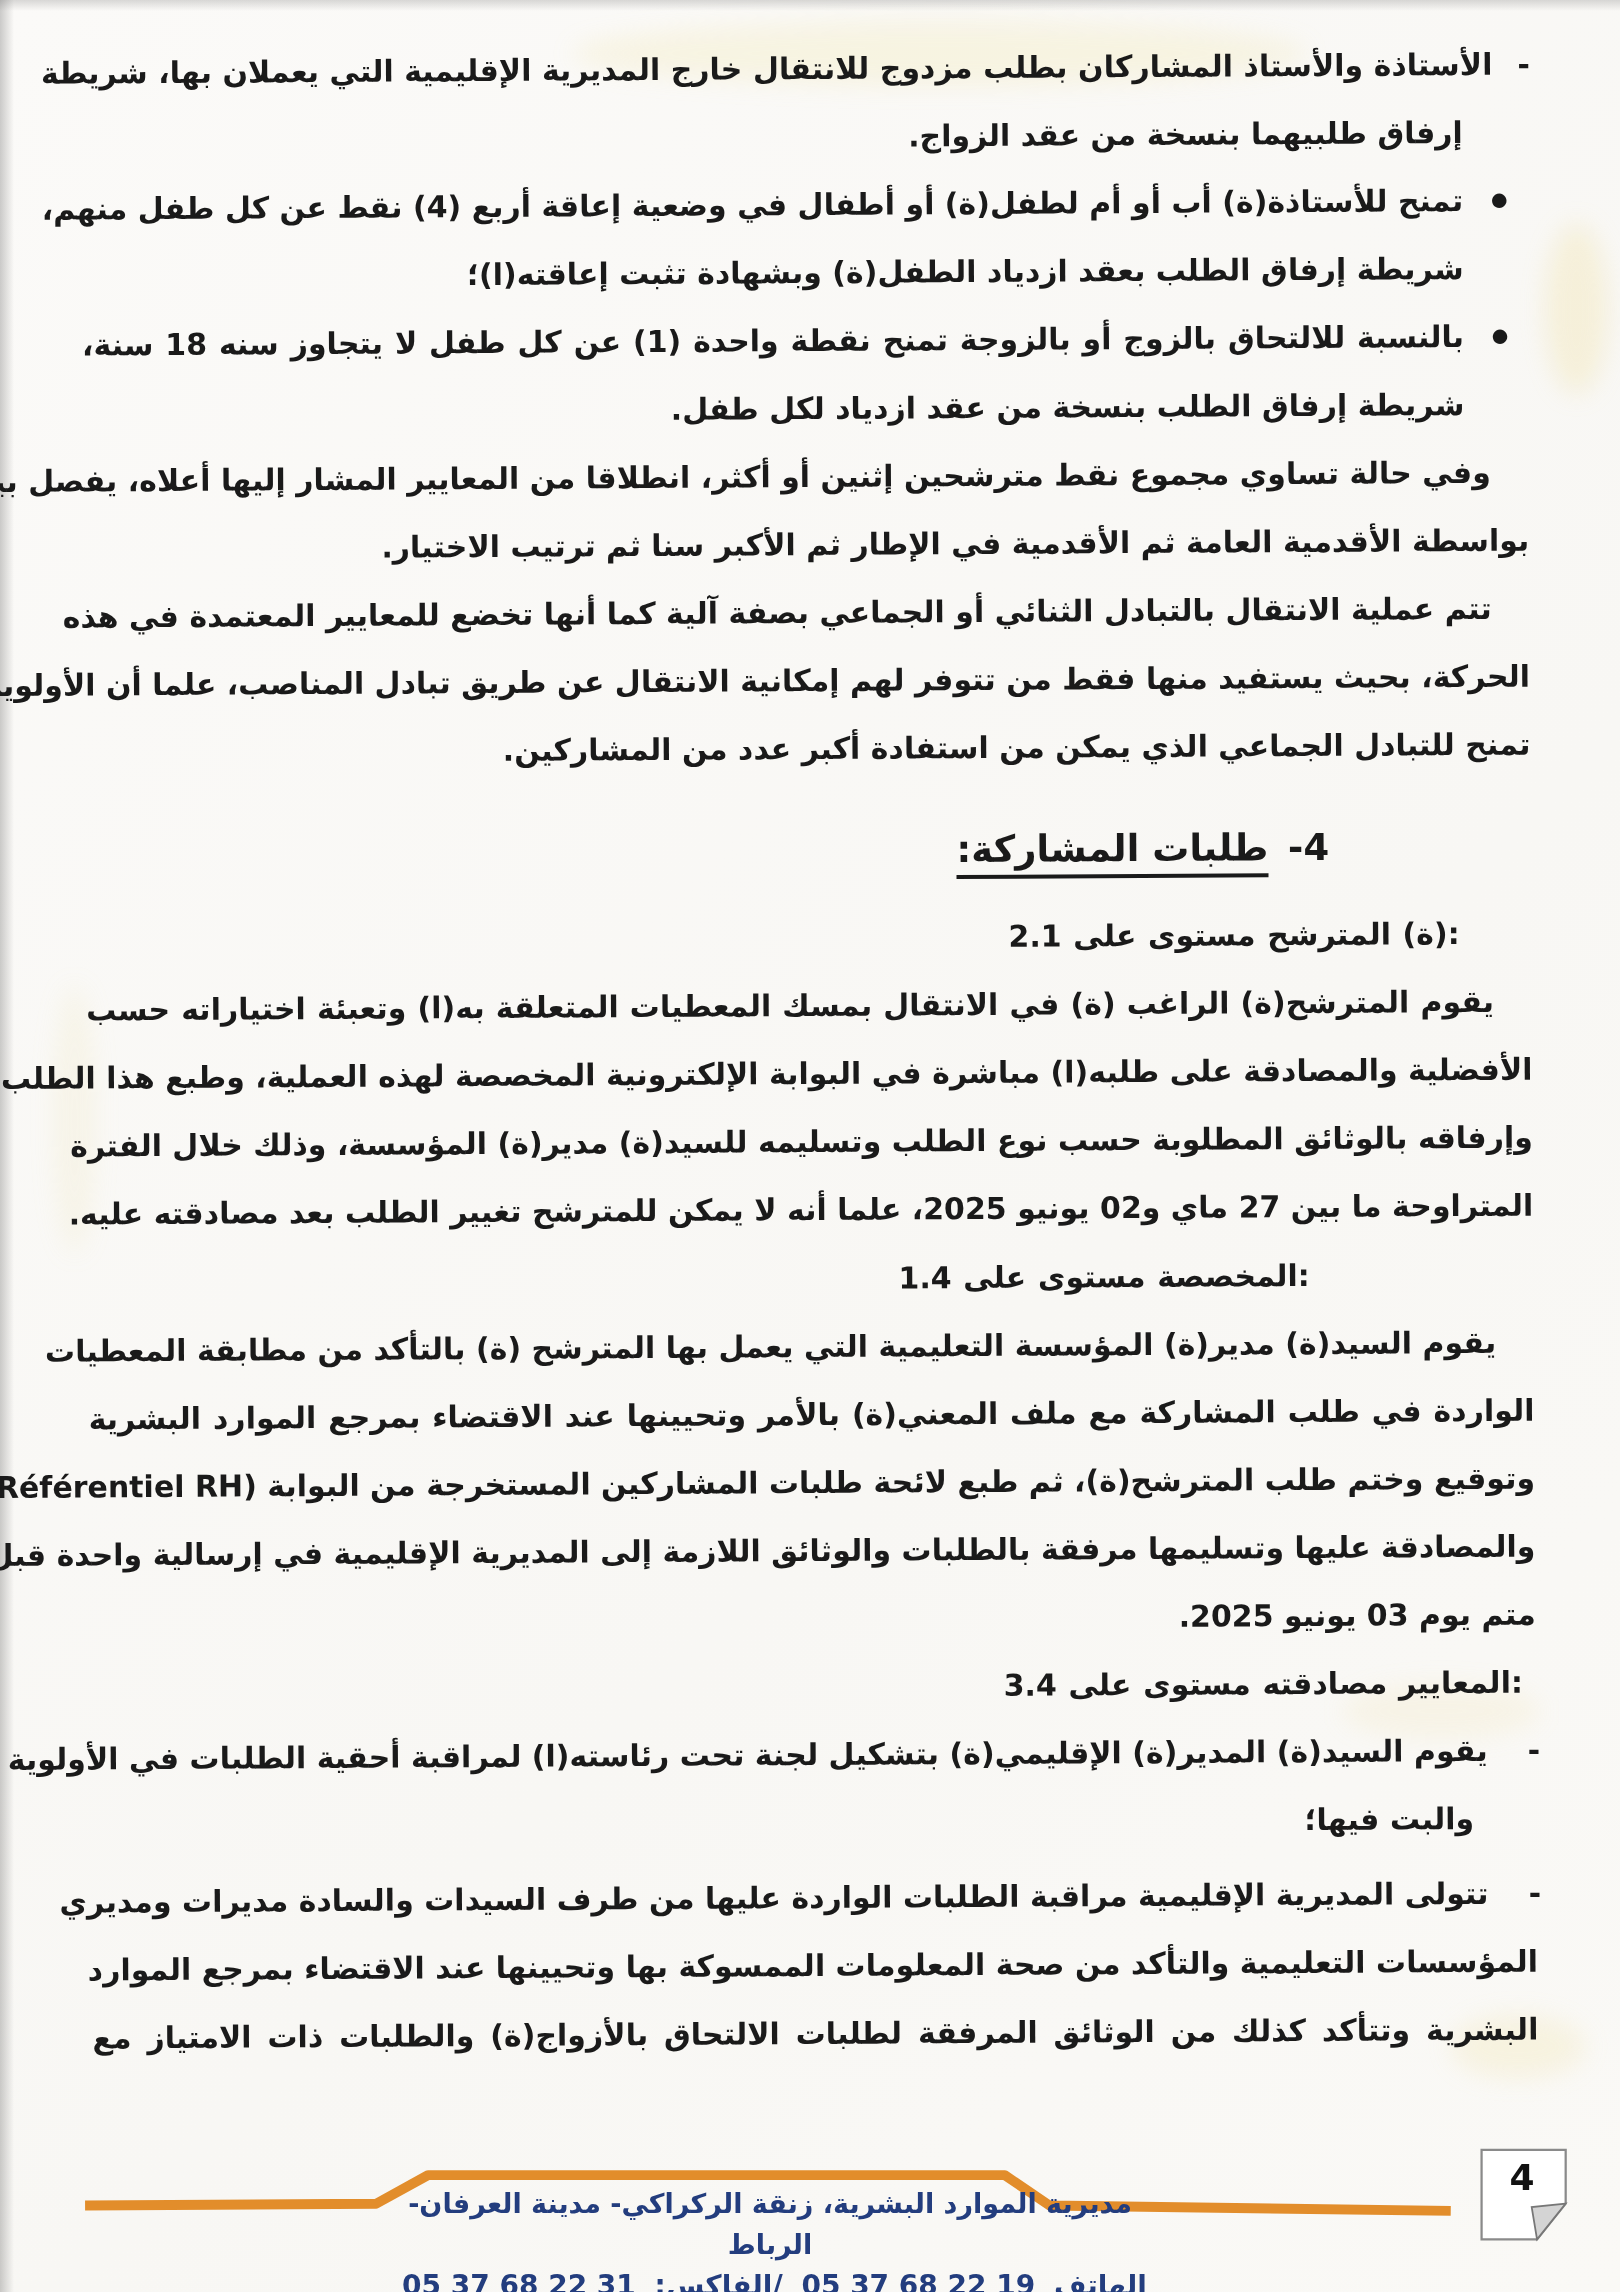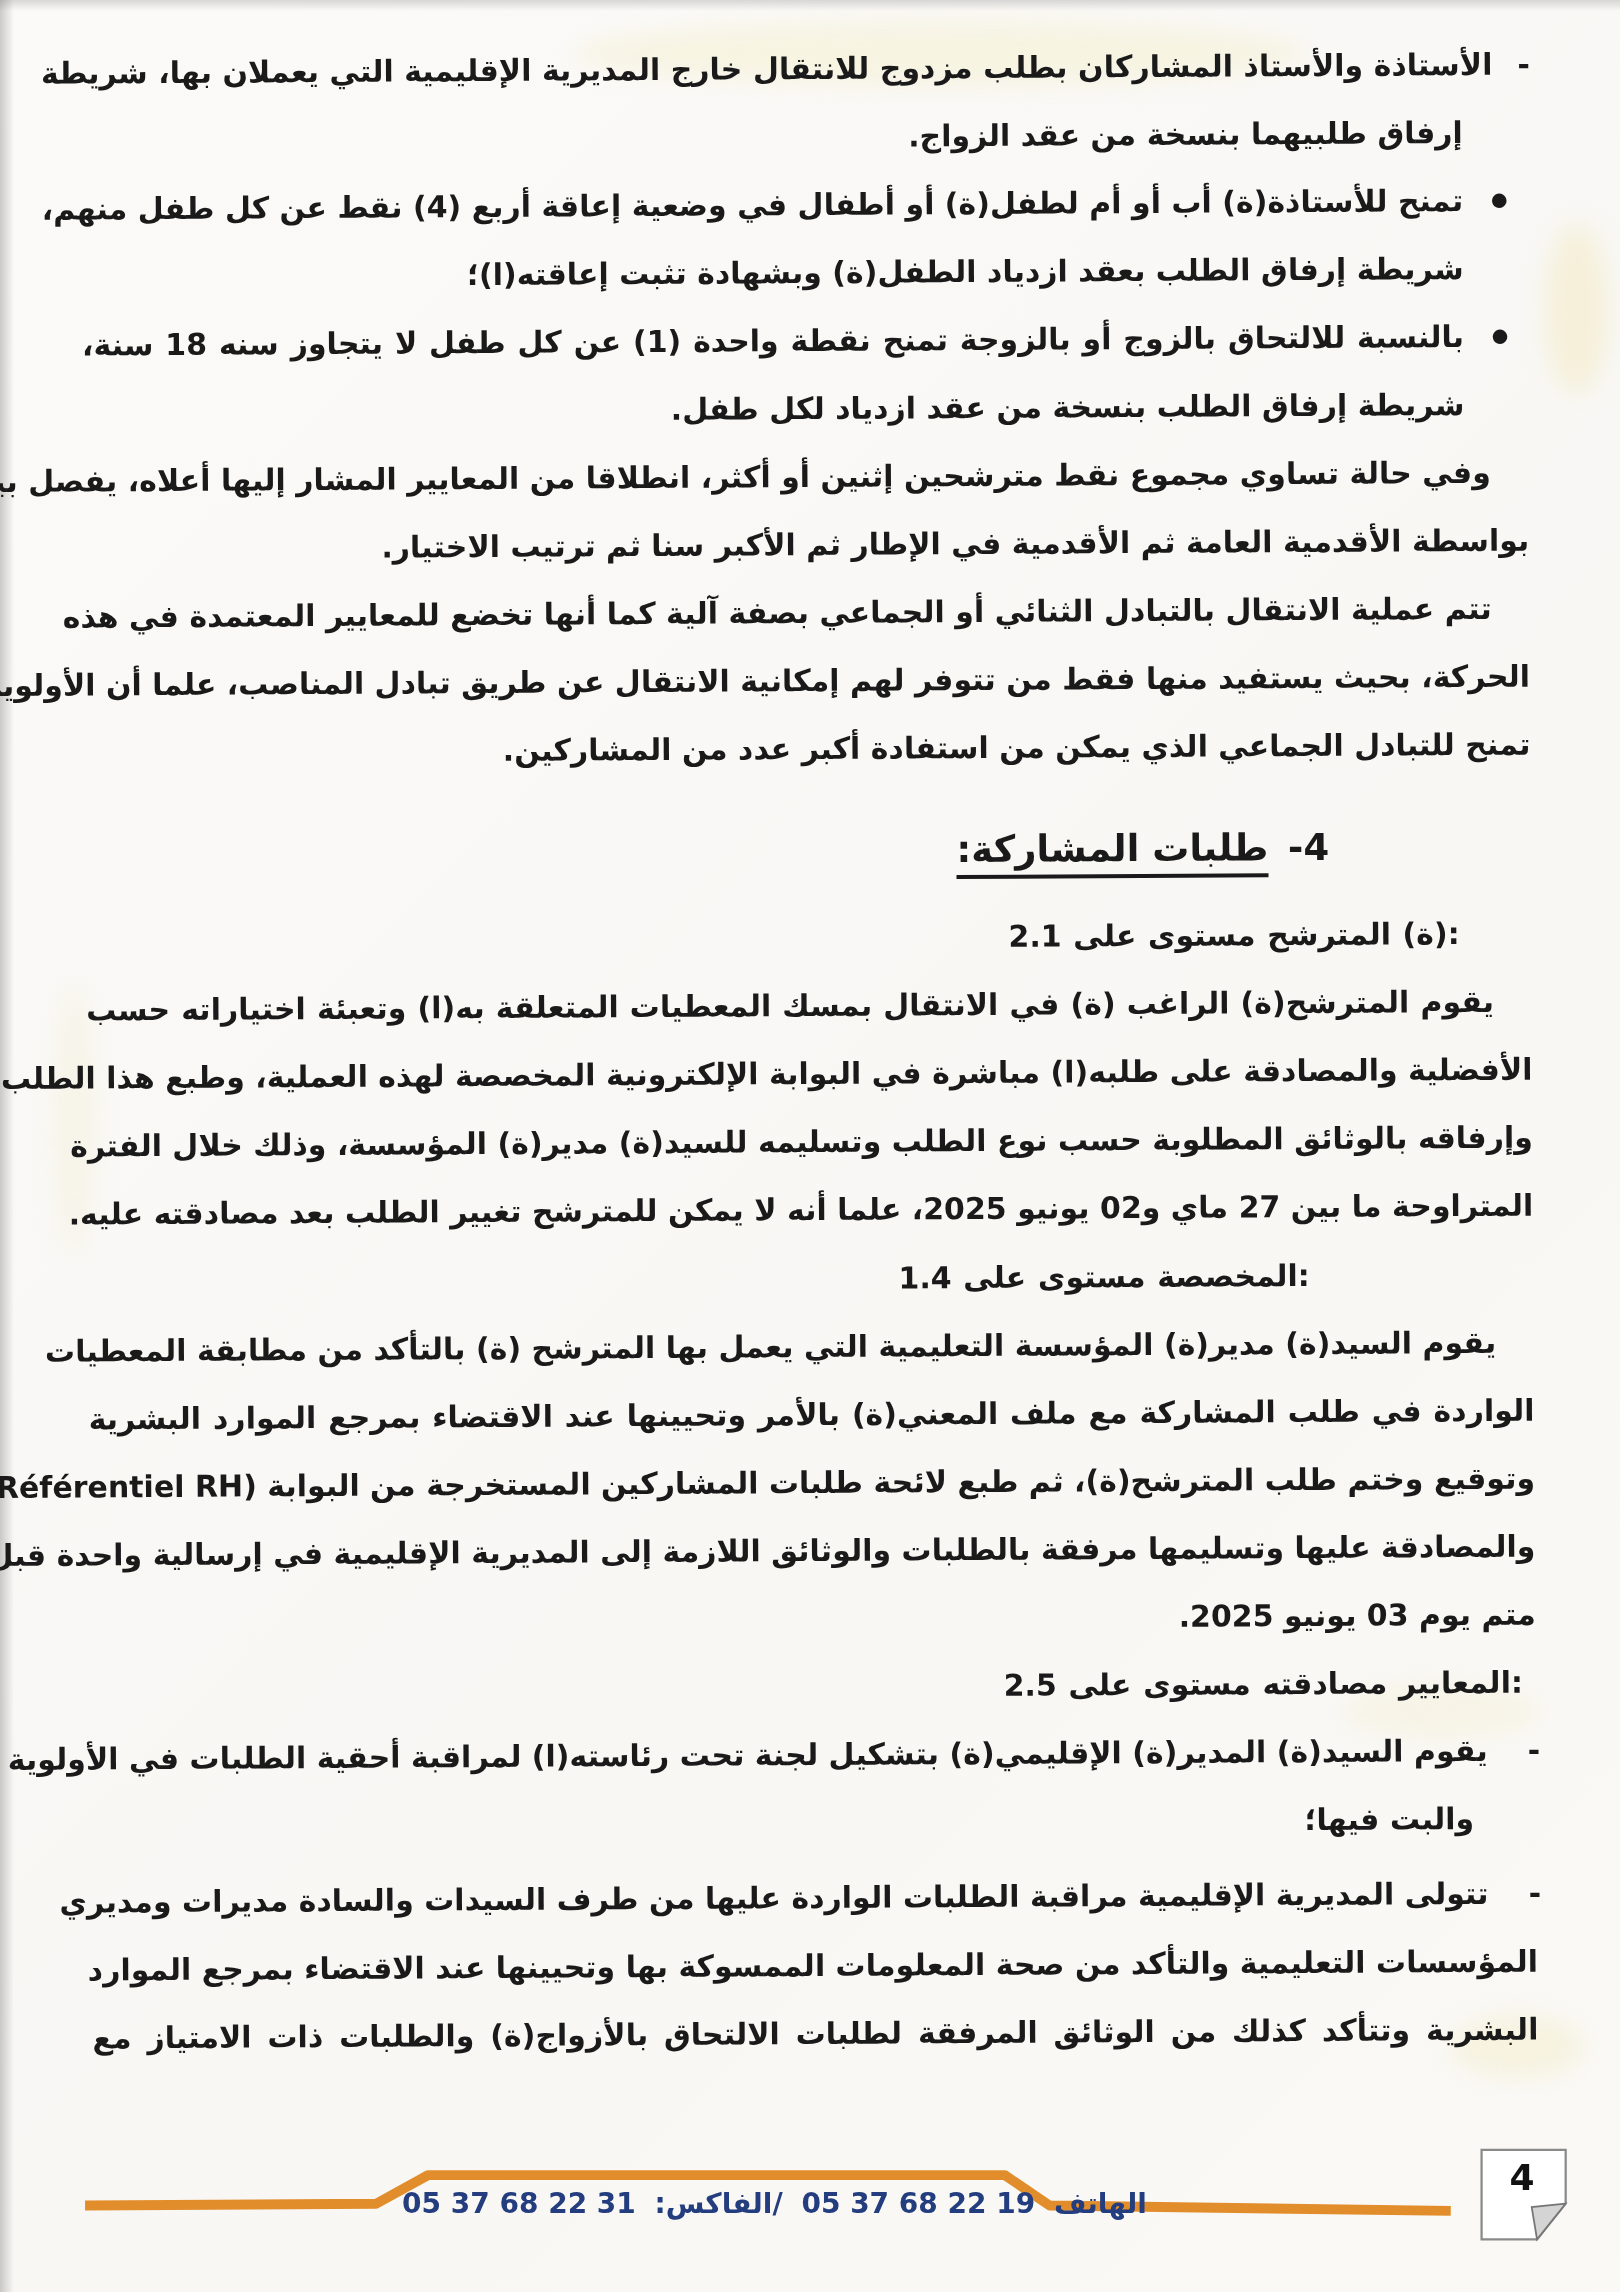--- a/index.html
+++ b/index.html
@@ -159,21 +159,21 @@
     <div class="ln">الواردة في طلب المشاركة مع ملف المعني(ة) بالأمر وتحيينها عند الاقتضاء بمرجع الموارد البشرية</div>
     <div class="ln">
       <span>وتوقيع وختم طلب المترشح(ة)، ثم طبع لائحة طلبات المشاركين المستخرجة من البوابة </span><span class="ltr b">(Référentiel RH)</span>
     </div>
     <div class="ln">
       <span>والمصادقة عليها وتسليمها مرفقة بالطلبات والوثائق اللازمة إلى المديرية الإقليمية في </span><span class="b">إرسالية واحدة</span><span> قبل</span>
     </div>
     <div class="ln end b">متم يوم 03 يونيو 2025.</div>
 
     <div class="sub k">
-      <span>2.5</span>
+      <span>3.4</span>
       <span>على</span>
       <span>مستوى</span>
       <span>مصادقته</span>
       <span>المعايير:</span>
     </div>
 
     <div class="ln ind55">
       <span class="marker-dash">-</span>
       <span>يقوم السيد(ة) المدير(ة) الإقليمي(ة) بتشكيل لجنة تحت رئاسته(ا) لمراقبة أحقية الطلبات في الأولوية</span>
     </div>
@@ -185,20 +185,21 @@
     </div>
     <div class="ln">المؤسسات التعليمية والتأكد من صحة المعلومات الممسوكة بها وتحيينها عند الاقتضاء بمرجع الموارد</div>
     <div class="ln">البشرية وتتأكد كذلك من الوثائق المرفقة لطلبات الالتحاق بالأزواج(ة) والطلبات ذات الامتياز مع</div>
   </div>
 
   <svg class="footer-svg" width="1620" height="90" viewBox="0 0 1809 100">
     <path d="M95 64 L420 62 L478 30 L1122 30 L1172 64 L1620 70" fill="none" stroke="#E28D2B" stroke-width="11" stroke-linejoin="round" stroke-linecap="butt"></path>
   </svg>
 
   <div class="footer-text">
+    <div class="f-address">مديرية الموارد البشرية، زنقة الركراكي- مدينة العرفان- الرباط</div>
     <div class="f-phone">
       <span>الهاتف</span>
       <span class="num">05 37 68 22 19</span>
       <span>/الفاكس:</span>
       <span class="num">05 37 68 22 31</span>
     </div>
   </div>
 
   <div class="page-badge">
     <svg width="102" height="99" viewBox="0 0 114 110">

